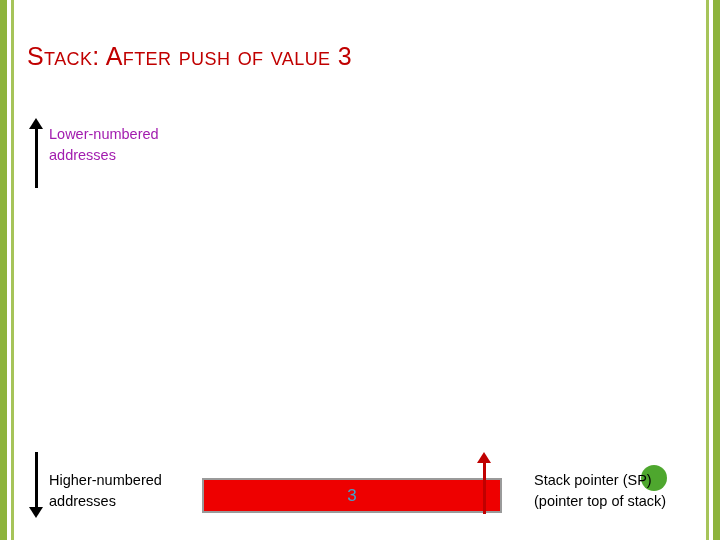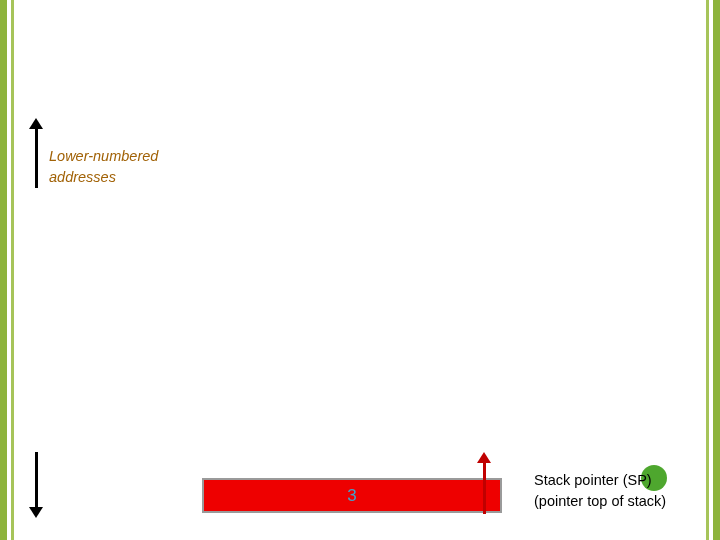--- a/index.html
+++ b/index.html
@@ -90,26 +90,25 @@
     width: 0;
     height: 0;
     border-left: 7px solid transparent;
     border-right: 7px solid transparent;
     border-bottom: 11px solid #000000;
   }
 
   .label-lower {
     position: absolute;
     left: 49px;
-    top: 146px;
+    top: 124px;
     width: 170px;
     font-size: 14.5px;
-    color: #a16207;
+    color: #a21caf;
     line-height: 21px;
-    font-style: italic;
   }
 
   
   .arrow-down-wrap {
     position: absolute;
     left: 26px;
     top: 452px;
     width: 22px;
     height: 68px;
   }
@@ -218,31 +217,33 @@
 </head>
 <body>
 
 <div class="slide">
 
   <div class="left-bar-outer"></div>
   <div class="left-bar-inner"></div>
   <div class="right-bar-inner"></div>
   <div class="right-bar-outer"></div>
 
+  <div class="title">Stack: After push of value 3</div>
 
   <div class="arrow-up-wrap">
     <div class="arrow-up-head"></div>
     <div class="arrow-up-shaft"></div>
   </div>
   <div class="label-lower">Lower-numbered addresses</div>
 
   <div class="arrow-down-wrap">
     <div class="arrow-down-shaft"></div>
     <div class="arrow-down-head"></div>
   </div>
+  <div class="label-higher">Higher-numbered addresses</div>
 
   <div class="stack-cell">
     <div class="stack-cell-value">3</div>
   </div>
 
   <div class="sp-arrow-wrap">
     <div class="sp-arrow-head"></div>
     <div class="sp-arrow-shaft"></div>
   </div>
 

